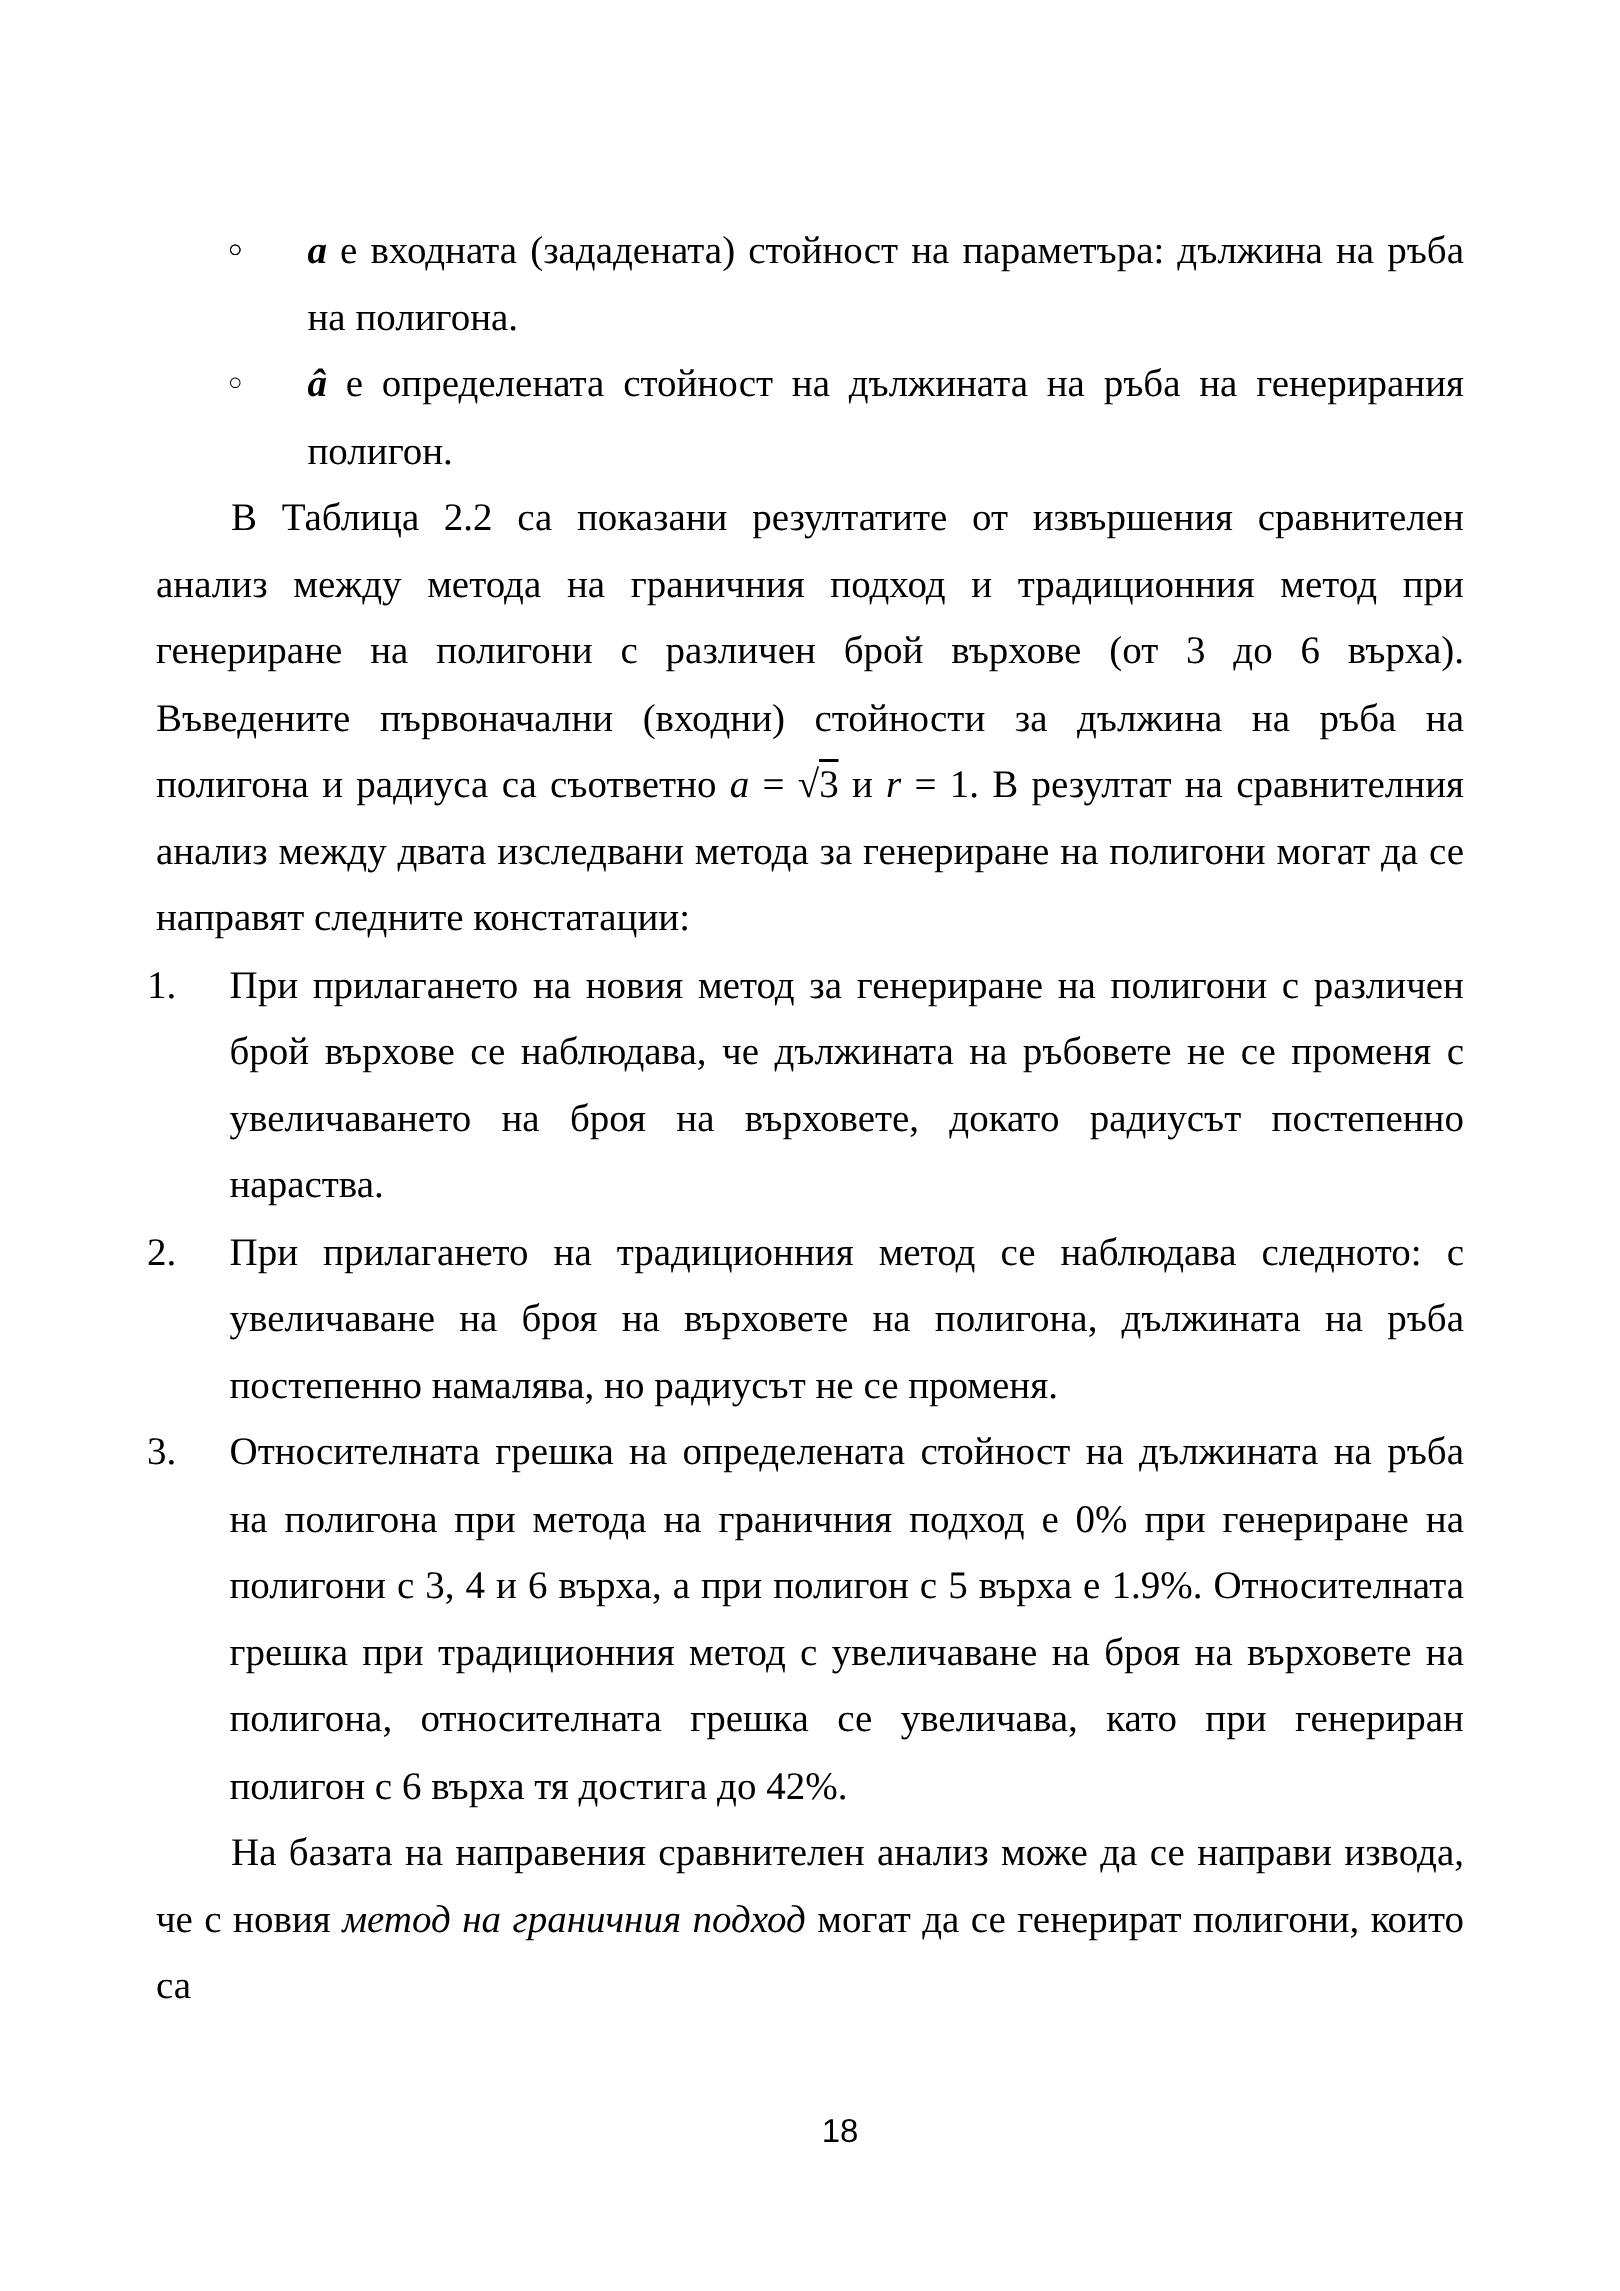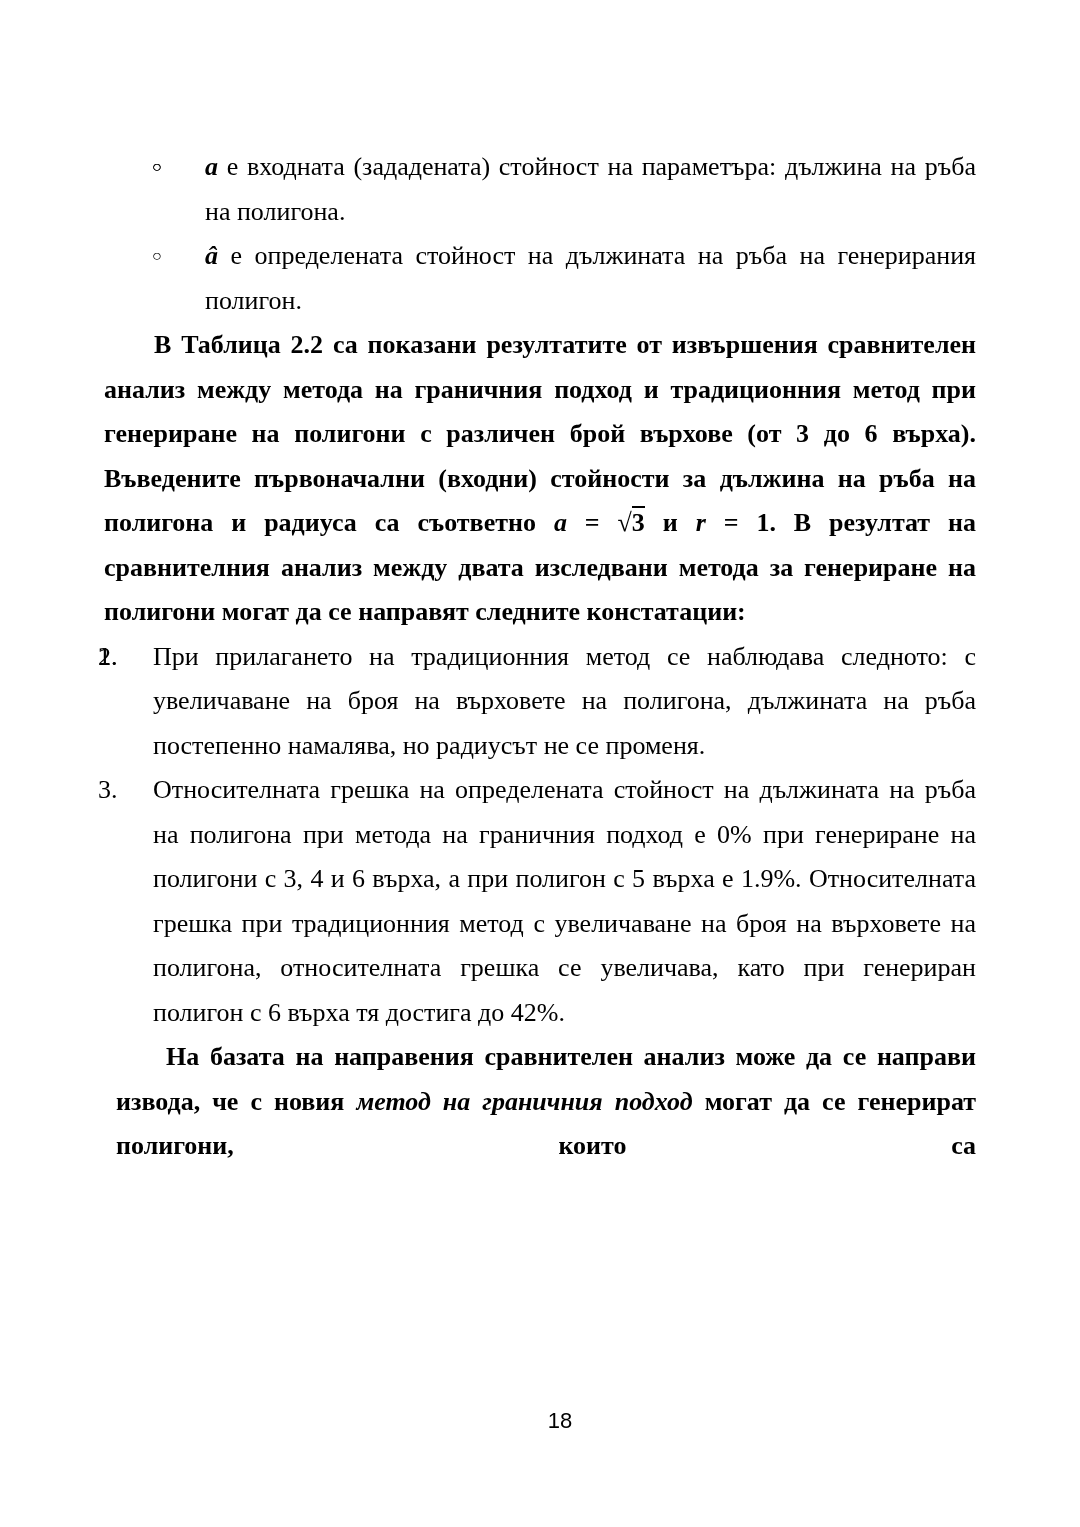--- a/index.html
+++ b/index.html
@@ -26,22 +26,22 @@
   .bullet-item {
     position: relative;
     padding-left: 101px;
   }
   .bullet-marker {
     position: absolute;
     left: 48px; top: 0;
     font-size: 16px;
     line-height: 44.5px;
   }
-  .para { margin: 0; text-indent: 50px; font-weight: bold; }
-  .para.conclusion { text-align-last: justify; margin-left: 12px; }
+  .para { margin: 0; text-indent: 50px; }
+  .para.conclusion { text-align-last: justify; }
   .num-item {
     position: relative;
     padding-left: 49px;
   }
   .num-label {
     position: absolute;
     left: -6px; top: 0;
   }
   .seg-it { font-style: italic; }
   .seg-bi { font-style: italic; font-weight: bold; }
@@ -75,20 +75,21 @@
         <span class="bullet-marker">○</span>
         <span class="bullet-text"><span class="seg-bi">â</span><span> е определената стойност на дължината на ръба на генерирания поли­гон.</span></span>
       </div>
     </section>
 
     <p class="para"><span>В Таблица 2.2 са показани резултатите от извършения сравнителен анализ между метода на граничния подход и традиционния метод при генериране на полигони с различен брой върхове (от 3 до 6 върха). Въведените първоначални (входни) стойности за дължина на ръба на полигона и радиуса са съответно </span><span class="seg-it">a</span><span> = </span><span>√</span><span class="seg-radtop">3</span><span> и </span><span class="seg-it">r</span><span> = 1. В резултат на сравнителния анализ между двата изследвани метода за генериране на полигони могат да се направят следните констатации:</span></p>
 
     <section class="num-list">
       <div class="num-item">
         <span class="num-label">1.</span>
+        <span class="num-text">При прилагането на новия метод за генериране на полигони с различен брой върхове се наблюдава, че дължината на ръбовете не се променя с увелича­ването на броя на върховете, докато радиусът постепенно нараства.</span>
       </div>
       <div class="num-item">
         <span class="num-label">2.</span>
         <span class="num-text">При прилагането на традиционния метод се наблюдава следното: с увелича­ване на броя на върховете на полигона, дължината на ръба постепенно на­малява, но радиусът не се променя.</span>
       </div>
       <div class="num-item">
         <span class="num-label">3.</span>
         <span class="num-text">Относителната грешка на определената стойност на дължината на ръба на полигона при метода на граничния подход е 0% при генериране на полигони с 3, 4 и 6 върха, а при полигон с 5 върха е 1.9%. Относителната грешка при традиционния метод с увеличаване на броя на върховете на полигона, отно­сителната грешка се увеличава, като при генериран полигон с 6 върха тя достига до 42%.</span>
       </div>
     </section>

